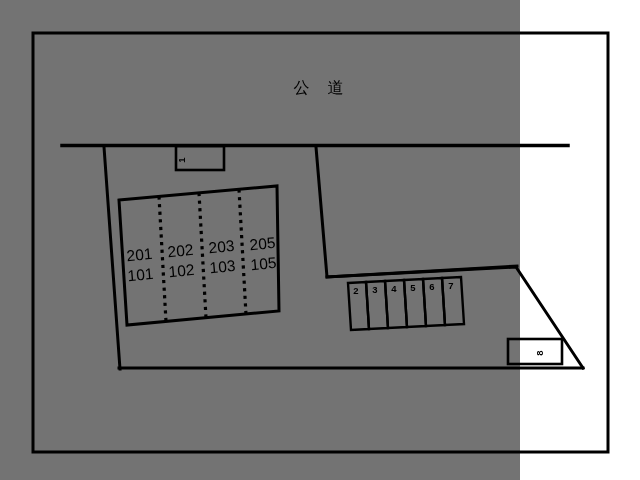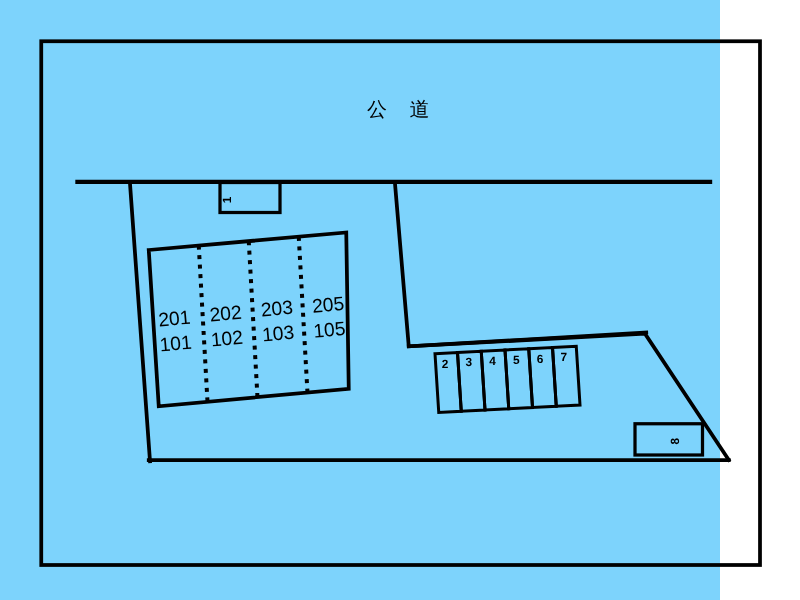--- a/index.html
+++ b/index.html
@@ -8,23 +8,23 @@
     background: #ffffff;
   }
   body {
     width: 640px;
     height: 480px;
     font-family: "Liberation Sans", sans-serif;
     overflow: hidden;
   }
   #site-plan {
     position: relative;
-    width: 576px;
+    width: 520px;
     height: 480px;
-    background: #7dd3fc;
+    background: #737373;
   }
   #plan-svg {
     position: absolute;
     top: 0;
     left: 0;
     width: 640px;
     height: 480px;
   }
   .line {
     stroke: #000000;

